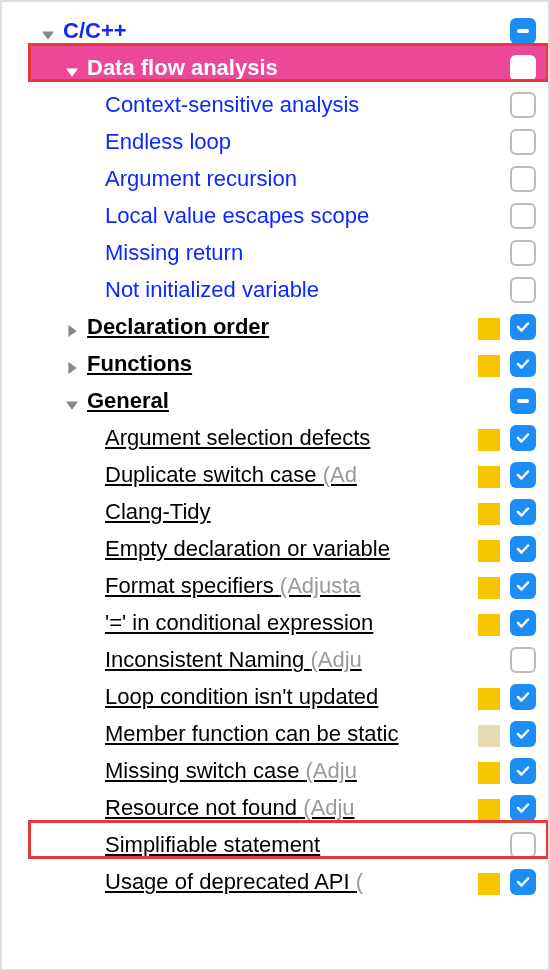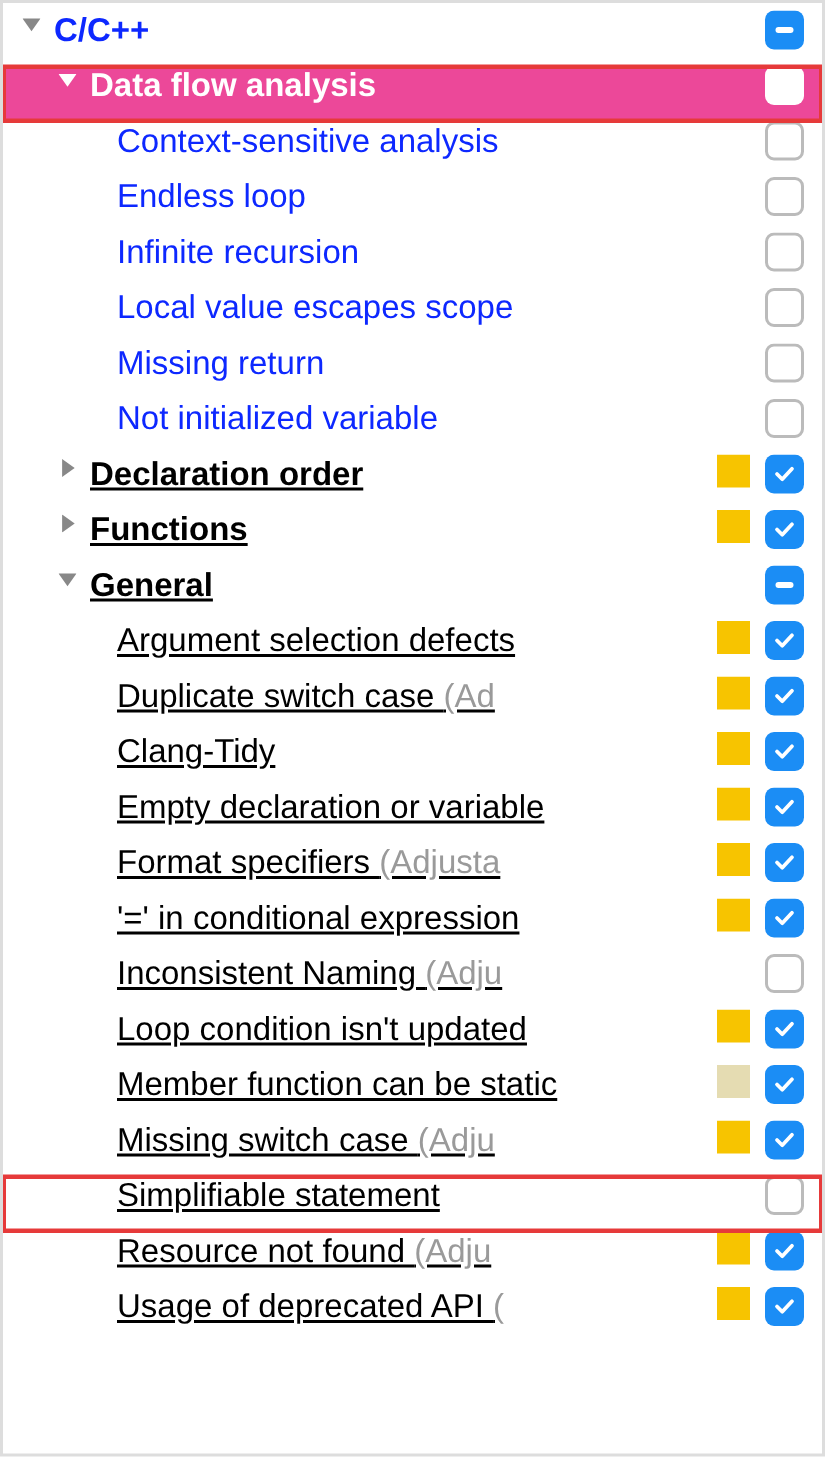--- a/index.html
+++ b/index.html
@@ -15,27 +15,28 @@
       height: 971px;
       border: 2px solid #ddd;
       overflow: hidden;
       position: relative;
     }
     .tree {
       padding: 5px 0;
     }
     .row {
       display: flex;
-      align-items: flex-start;
+      align-items: flex-end;
       height: 37px;
       padding-left: 10px;
       padding-right: 12px;
       white-space: nowrap;
       overflow: hidden;
       position: relative;
+      margin-left: 27px;
     }
     .row.selected {
       background: #ec4899;
       color: #fff;
     }
     .row.highlight-red {
       outline: 3px solid #e63a3a;
       outline-offset: -2px;
       z-index: 2;
     }
@@ -160,21 +161,21 @@
         <span class="spacer"></span>
         <span class="spacer"></span>
         <span class="spacer" style="width:18px"></span>
         <span class="label link">Endless loop</span>
         <span class="checkbox unchecked"></span>
       </div>
       <div class="row">
         <span class="spacer"></span>
         <span class="spacer"></span>
         <span class="spacer" style="width:18px"></span>
-        <span class="label link">Infinite recursion</span>
+        <span class="label link">Argument recursion</span>
         <span class="checkbox unchecked"></span>
       </div>
       <div class="row">
         <span class="spacer"></span>
         <span class="spacer"></span>
         <span class="spacer" style="width:18px"></span>
         <span class="label link">Local value escapes scope</span>
         <span class="checkbox unchecked"></span>
       </div>
       <div class="row">
@@ -346,44 +347,44 @@
         <span class="spacer"></span>
         <span class="spacer" style="width:18px"></span>
         <span class="label normal">Missing switch case <span class="paren">(Adju</span></span>
         <span class="status-sq"></span>
         <span class="checkbox checked">
           <svg viewBox="0 0 16 16">
             <path d="M3 8 L6.5 11.5 L13 4.5" stroke="#fff" stroke-width="2.5" fill="none" stroke-linecap="round" stroke-linejoin="round"></path>
           </svg>
         </span>
       </div>
+      <div class="row">
+        <span class="spacer"></span>
+        <span class="spacer"></span>
+        <span class="spacer" style="width:18px"></span>
+        <span class="label normal">Resource not found <span class="paren">(Adju</span></span>
+        <span class="status-sq"></span>
+        <span class="checkbox checked">
+          <svg viewBox="0 0 16 16">
+            <path d="M3 8 L6.5 11.5 L13 4.5" stroke="#fff" stroke-width="2.5" fill="none" stroke-linecap="round" stroke-linejoin="round"></path>
+          </svg>
+        </span>
+      </div>
       <div class="row highlight-red">
         <span class="spacer"></span>
         <span class="spacer"></span>
         <span class="spacer" style="width:18px"></span>
         <span class="label normal">Simplifiable statement</span>
         <span class="status-sq none"></span>
         <span class="checkbox unchecked"></span>
       </div>
       <div class="row">
         <span class="spacer"></span>
         <span class="spacer"></span>
         <span class="spacer" style="width:18px"></span>
-        <span class="label normal">Resource not found <span class="paren">(Adju</span></span>
-        <span class="status-sq"></span>
-        <span class="checkbox checked">
-          <svg viewBox="0 0 16 16">
-            <path d="M3 8 L6.5 11.5 L13 4.5" stroke="#fff" stroke-width="2.5" fill="none" stroke-linecap="round" stroke-linejoin="round"></path>
-          </svg>
-        </span>
-      </div>
-      <div class="row">
-        <span class="spacer"></span>
-        <span class="spacer"></span>
-        <span class="spacer" style="width:18px"></span>
         <span class="label normal">Usage of deprecated API <span class="paren">(</span></span>
         <span class="status-sq"></span>
         <span class="checkbox checked">
           <svg viewBox="0 0 16 16">
             <path d="M3 8 L6.5 11.5 L13 4.5" stroke="#fff" stroke-width="2.5" fill="none" stroke-linecap="round" stroke-linejoin="round"></path>
           </svg>
         </span>
       </div>
     </div>
 

